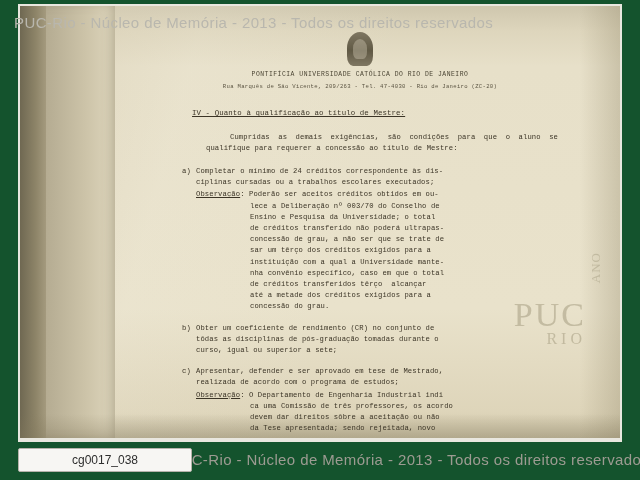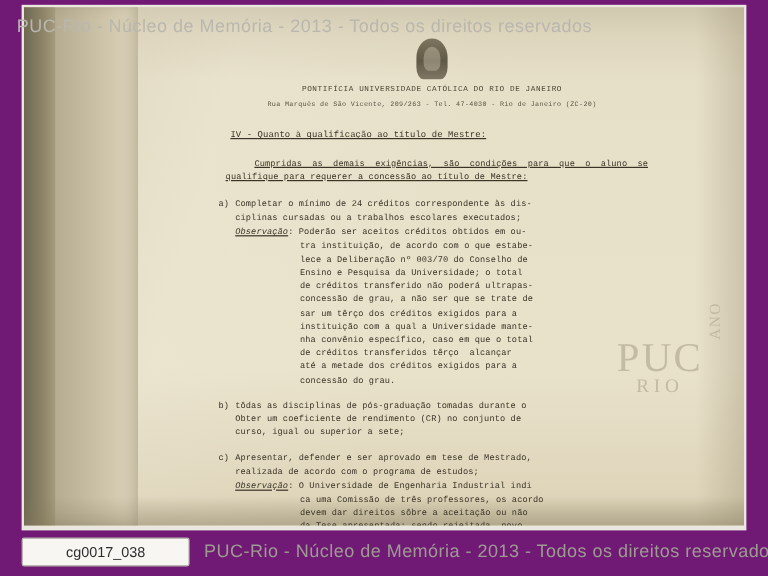--- a/index.html
+++ b/index.html
@@ -11,21 +11,21 @@
     height: 480px;
     background: #efeeea;
     font-family: "Liberation Sans", sans-serif;
     overflow: hidden;
   }
 
   #viewer {
     position: relative;
     width: 640px;
     height: 480px;
-    background: #701a75;
+    background: #14532d;
   }
 
   
   .watermark-top {
     position: absolute;
     top: 14px;
     left: 0;
     width: 640px;
     text-align: left;
     padding-left: 14px;
@@ -104,26 +104,26 @@
     bottom: 0;
     width: 100%;
     height: 24px;
     background: linear-gradient(0deg, rgba(130,120,92,0.35) 0%, rgba(130,120,92,0) 100%);
   }
 
   
   .puc-stamp {
     position: absolute;
     right: 34px;
-    bottom: 108px;
+    bottom: 92px;
     color: rgba(150,142,114,0.45);
     font-size: 34px;
     letter-spacing: 2px;
     line-height: 0.95;
-    text-align: center;
+    text-align: right;
     font-family: "Liberation Serif", serif;
     user-select: none;
   }
   .puc-stamp .sub {
     font-size: 16px;
     letter-spacing: 4px;
   }
   .ano-stamp {
     position: absolute;
     right: 16px;
@@ -188,58 +188,56 @@
   .section-title {
     margin-left: 52px;
     margin-bottom: 12px;
     font-size: 7.4px;
   }
   .section-title u {
     text-decoration: underline;
   }
 
   .para {
-    margin-left: 48px;
+    margin-left: 66px;
     margin-bottom: 12px;
     width: 352px;
     text-align: justify;
-    text-decoration: underline;
   }
   .para .indent { display: inline-block; width: 24px; }
 
   .item {
     margin-left: 42px;
     margin-bottom: 10px;
     width: 352px;
     display: flex;
     align-items: flex-start;
   }
   .item .marker {
     width: 14px;
     flex: 0 0 14px;
   }
   .item .itext {
     flex: 1 1 auto;
     text-align: justify;
   }
   .obs {
     text-decoration: underline;
-    font-style: italic;
   }
   .lines div {
     white-space: pre;
   }
 
   
   .filename-chip {
     position: absolute;
     left: 18px;
     bottom: 8px;
     min-width: 118px;
-    padding: 4px 10px;
+    padding: 4px 27px;
     background: #f7f6f3;
     border: 1px solid #b6b3aa;
     border-radius: 2px;
     font-size: 12px;
     color: #2e2e2e;
     text-align: center;
     font-family: "Liberation Sans", sans-serif;
     z-index: 7;
   }
 </style>
@@ -283,56 +281,55 @@
       <div class="item">
         <div class="marker">a)</div>
         <div class="itext">
           <div class="lines">
             <div>Completar o mínimo de 24 créditos correspondente às dis-</div>
             <div>ciplinas cursadas ou a trabalhos escolares executados;</div>
           </div>
           <div style="margin-top:1px">
             <span class="obs">Observação</span><span>: Poderão ser aceitos créditos obtidos em ou-</span>
             <div class="lines" style="padding-left:54px">
-              <div>tra instituição, de acordo com o que estabe-</div>
               <div>lece a Deliberação nº 003/70 do Conselho de</div>
               <div>Ensino e Pesquisa da Universidade; o total</div>
               <div>de créditos transferido não poderá ultrapas-</div>
               <div>concessão de grau, a não ser que se trate de</div>
               <div>sar um têrço dos créditos exigidos para a</div>
               <div>instituição com a qual a Universidade mante-</div>
               <div>nha convênio específico, caso em que o total</div>
               <div>de créditos transferidos têrço  alcançar</div>
               <div>até a metade dos créditos exigidos para a</div>
               <div>concessão do grau.</div>
             </div>
           </div>
         </div>
       </div>
 
       <div class="item">
         <div class="marker">b)</div>
         <div class="itext">
           <div class="lines">
+            <div>Obter um coeficiente de rendimento (CR) no conjunto de</div>
             <div>tôdas as disciplinas de pós-graduação tomadas durante o</div>
-            <div>Obter um coeficiente de rendimento (CR) no conjunto de</div>
             <div>curso, igual ou superior a sete;</div>
           </div>
         </div>
       </div>
 
       <div class="item">
         <div class="marker">c)</div>
         <div class="itext">
           <div class="lines">
             <div>Apresentar, defender e ser aprovado em tese de Mestrado,</div>
             <div>realizada de acordo com o programa de estudos;</div>
           </div>
           <div style="margin-top:1px">
-            <span class="obs">Observação</span><span>: O Universidade de Engenharia Industrial indi</span>
+            <span class="obs">Observação</span><span>: O Departamento de Engenharia Industrial indi</span>
             <div class="lines" style="padding-left:54px">
               <div>ca uma Comissão de três professores, os acordo</div>
               <div>devem dar direitos sôbre a aceitação ou não</div>
               <div>da Tese apresentada; sendo rejeitada, novo</div>
 
             </div>
           </div>
         </div>
       </div>
 

